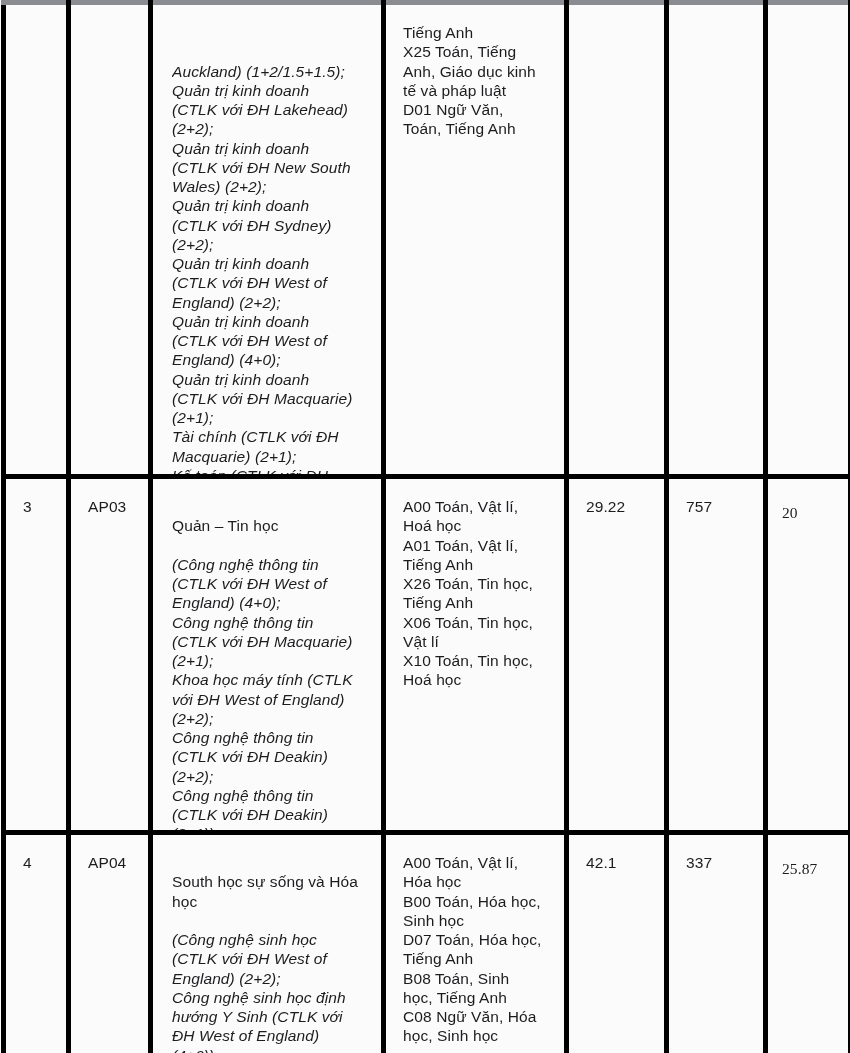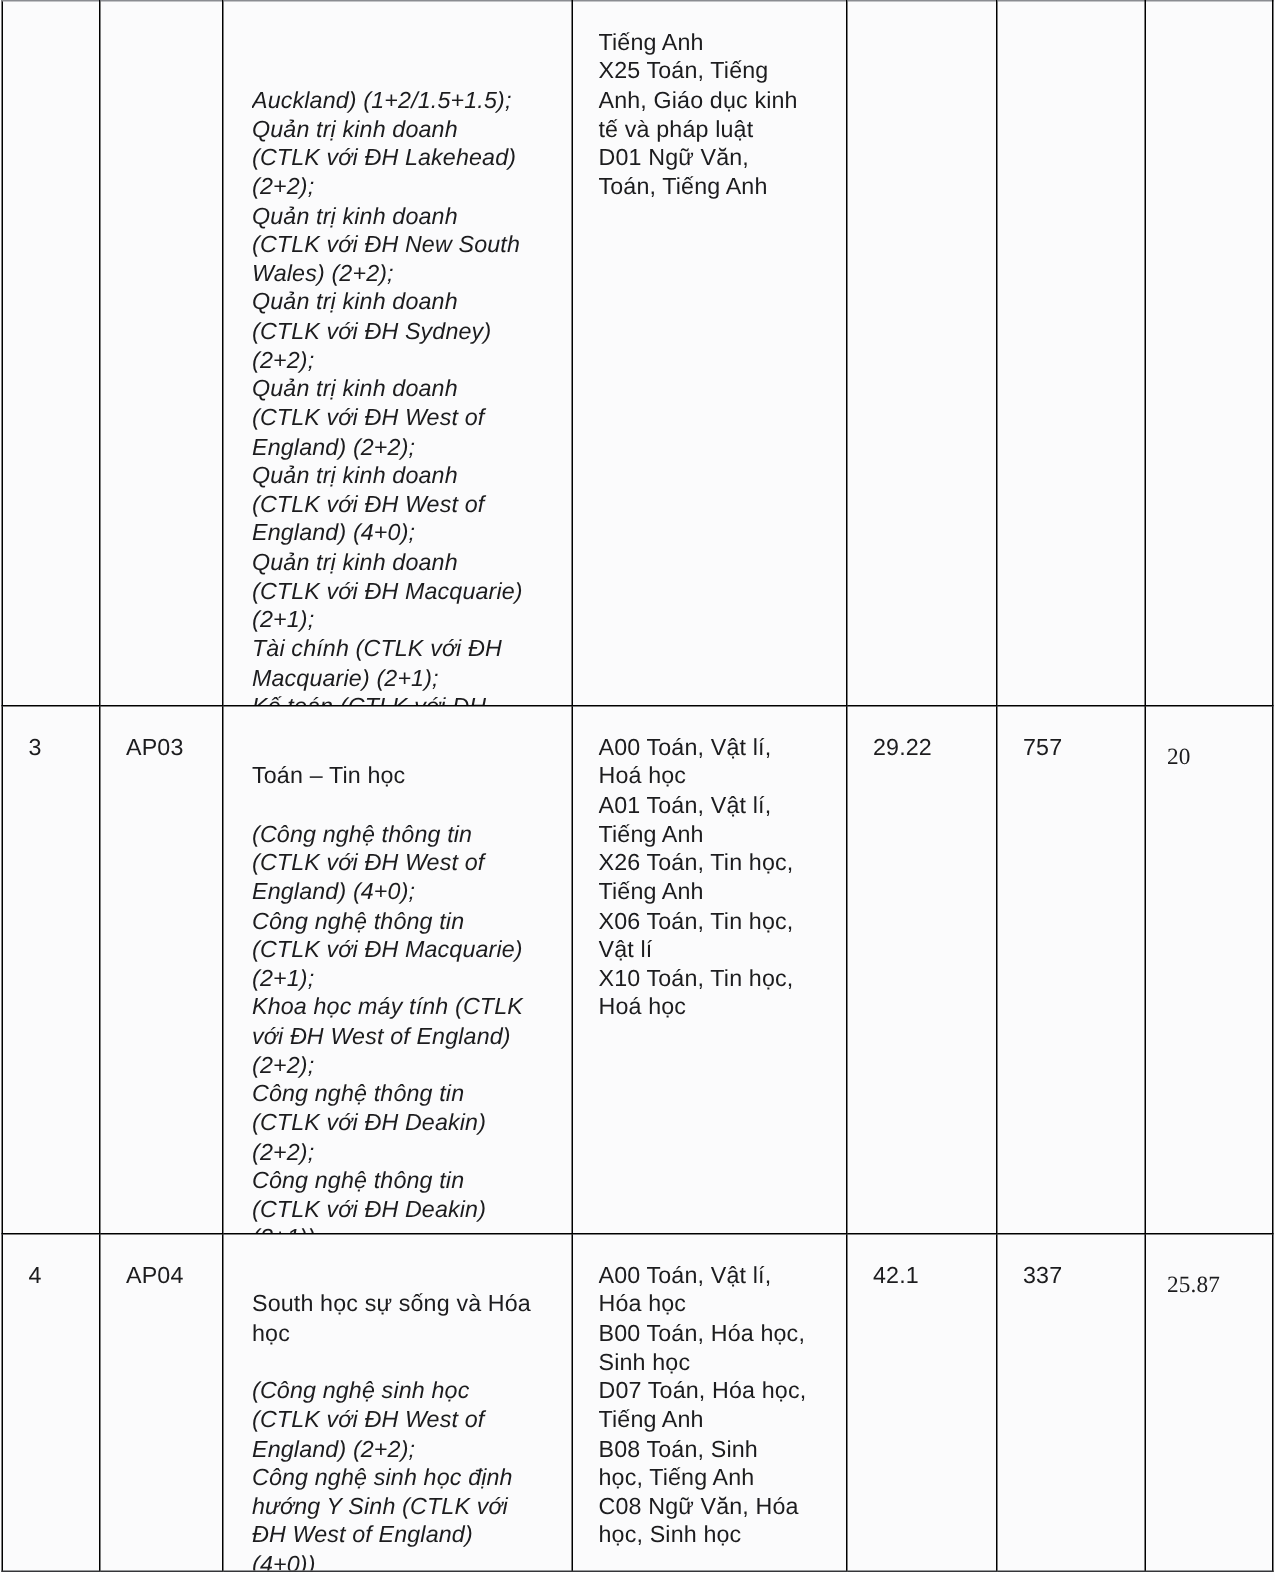--- a/index.html
+++ b/index.html
@@ -26,21 +26,21 @@
     width: 847px;
   }
   col.c-no   { width: 65px; }
   col.c-code { width: 82px; }
   col.c-prog { width: 233px; }
   col.c-comb { width: 183px; }
   col.c-v1   { width: 100px; }
   col.c-v2   { width: 99px; }
   col.c-v3   { width: 85px; }
   td {
-    border: 1px solid #000000;
+    border: 5px solid #000000;
     vertical-align: top;
     background: #fbfbfc;
     padding: 18px 6px 0 17px;
   }
   tr:first-child td { border-top-color: #8a8c91; }
   tr:last-child  td { border-bottom-color: #333438; }
   td.cell-prog { padding-left: 19px; }
   td.cell-v3   { padding-left: 14px; font-family: Liberation Serif, serif; }
   .box {
     overflow: hidden;
@@ -125,21 +125,21 @@
 
     <tr>
       <td class="cell-no">
         <div class="box">3</div>
       </td>
       <td class="cell-code">
         <div class="box">AP03</div>
       </td>
       <td class="cell-prog">
         <div class="box h2">
-          <span class="prog-title">Toán – Tin học</span>
+          <span class="prog-title">Quản – Tin học</span>
           <span class="prog-detail">(Công nghệ thông tin
 (CTLK với ĐH West of
 England) (4+0);
 Công nghệ thông tin
 (CTLK với ĐH Macquarie)
 (2+1);
 Khoa học máy tính (CTLK
 với ĐH West of England)
 (2+2);
 Công nghệ thông tin

